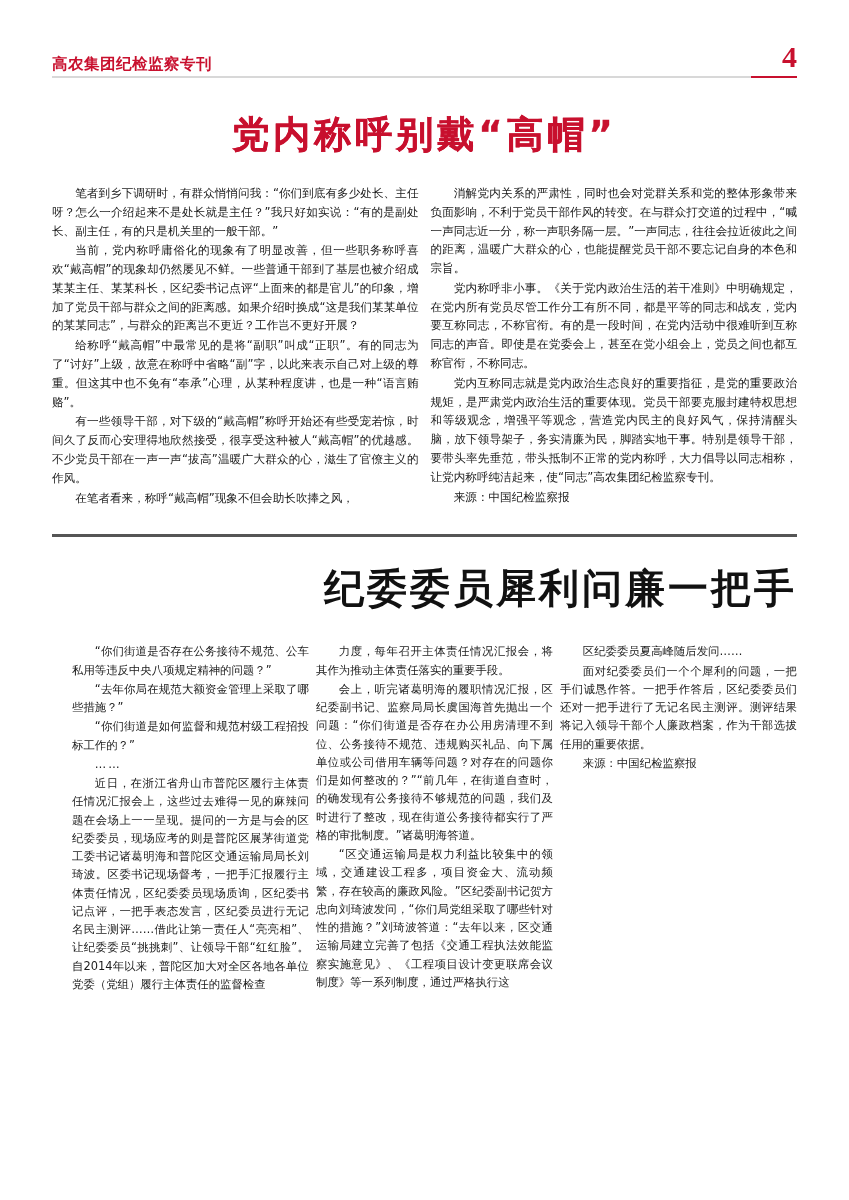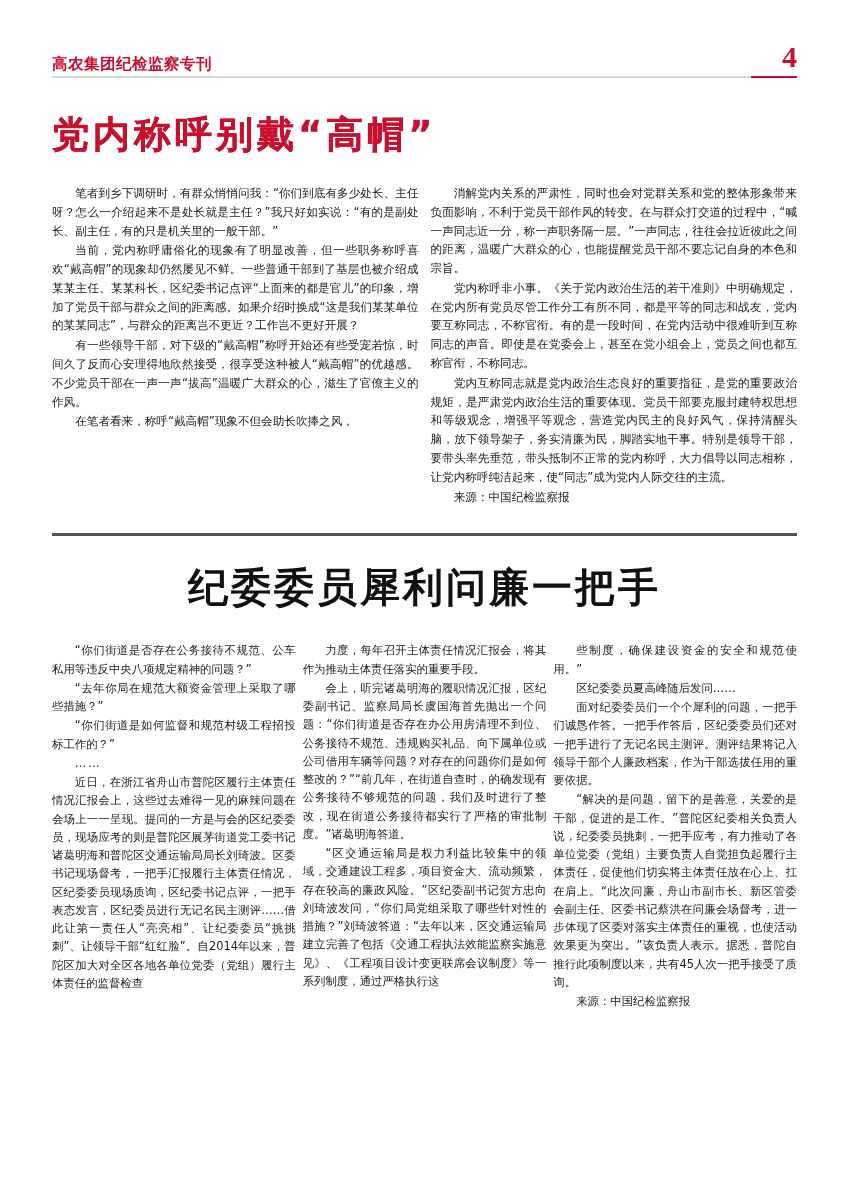--- a/index.html
+++ b/index.html
@@ -59,20 +59,21 @@
     position: absolute;
     right: 0;
     width: 46px;
     top: 30px;
     height: 2px;
     background: #c8102e;
   }
 
   
   .art-title-1 {
+    text-align: center;
     font-size: 37px;
     font-weight: bold;
     color: #c8102e;
     letter-spacing: 4px;
     margin: 18px 0 24px 0;
     font-family: "DejaVu Sans", "Liberation Sans", sans-serif;
     -webkit-text-stroke: 0.4px #c8102e;
   }
   .cols2 {
     display: flex;
@@ -96,30 +97,31 @@
   }
 
   .section-sep {
     margin: 26px 0 0 0;
     height: 3px;
     background: #555;
   }
 
   
   .art-title-2 {
-    text-align: center;
+    text-align: right;
     font-size: 40px;
     font-weight: bold;
     color: #111;
     letter-spacing: 3px;
     margin: 24px 0 26px 0;
   }
   .cols3 {
     display: flex;
     gap: 7px;
+    margin-left: 20px;
   }
   .col3 {
     flex: 1;
     font-size: 11.4px;
     line-height: 1.6;
     text-align: justify;
     text-justify: inter-ideograph;
   }
   .col3 p {
     margin: 0 0 1px 0;
@@ -141,27 +143,28 @@
     <div class="masthead-rule"></div>
     <div class="masthead-rule-red"></div>
   </div>
 
   <h1 class="art-title-1">党内称呼别戴“高帽”</h1>
 
   <div class="cols2">
     <div class="col">
       <p>笔者到乡下调研时，有群众悄悄问我：“你们到底有多少处长、主任呀？怎么一介绍起来不是处长就是主任？”我只好如实说：“有的是副处长、副主任，有的只是机关里的一般干部。”</p>
       <p>当前，党内称呼庸俗化的现象有了明显改善，但一些职务称呼喜欢“戴高帽”的现象却仍然屡见不鲜。一些普通干部到了基层也被介绍成某某主任、某某科长，区纪委书记点评“上面来的都是官儿”的印象，增加了党员干部与群众之间的距离感。如果介绍时换成“这是我们某某单位的某某同志”，与群众的距离岂不更近？工作岂不更好开展？</p>
+      <p>给称呼“戴高帽”中最常见的是将“副职”叫成“正职”。有的同志为了“讨好”上级，故意在称呼中省略“副”字，以此来表示自己对上级的尊重。但这其中也不免有“奉承”心理，从某种程度讲，也是一种“语言贿赂”。</p>
       <p>有一些领导干部，对下级的“戴高帽”称呼开始还有些受宠若惊，时间久了反而心安理得地欣然接受，很享受这种被人“戴高帽”的优越感。不少党员干部在一声一声“拔高”温暖广大群众的心，滋生了官僚主义的作风。</p>
       <p>在笔者看来，称呼“戴高帽”现象不但会助长吹捧之风，</p>
     </div>
     <div class="col">
       <p>消解党内关系的严肃性，同时也会对党群关系和党的整体形象带来负面影响，不利于党员干部作风的转变。在与群众打交道的过程中，“喊一声同志近一分，称一声职务隔一层。”一声同志，往往会拉近彼此之间的距离，温暖广大群众的心，也能提醒党员干部不要忘记自身的本色和宗旨。</p>
       <p>党内称呼非小事。《关于党内政治生活的若干准则》中明确规定，在党内所有党员尽管工作分工有所不同，都是平等的同志和战友，党内要互称同志，不称官衔。有的是一段时间，在党内活动中很难听到互称同志的声音。即使是在党委会上，甚至在党小组会上，党员之间也都互称官衔，不称同志。</p>
-      <p>党内互称同志就是党内政治生态良好的重要指征，是党的重要政治规矩，是严肃党内政治生活的重要体现。党员干部要克服封建特权思想和等级观念，增强平等观念，营造党内民主的良好风气，保持清醒头脑，放下领导架子，务实清廉为民，脚踏实地干事。特别是领导干部，要带头率先垂范，带头抵制不正常的党内称呼，大力倡导以同志相称，让党内称呼纯洁起来，使“同志”成为党内人际交往的主流。</p>
+      <p>党内互称同志就是党内政治生态良好的重要指征，是党的重要政治规矩，是严肃党内政治生活的重要体现。党员干部要克服封建特权思想和等级观念，增强平等观念，营造党内民主的良好风气，保持清醒头脑，放下领导架子，务实清廉为民，脚踏实地干事。特别是领导干部，要带头率先垂范，带头抵制不正常的党内称呼，大力倡导以同志相称，让党内称呼纯洁起来，使“同志”高农集团纪检监察专刊。</p>
       <p class="source">来源：中国纪检监察报</p>
     </div>
   </div>
 
   <div class="section-sep"></div>
 
   <h1 class="art-title-2">纪委委员犀利问廉一把手</h1>
 
   <div class="cols3">
     <div class="col3">
@@ -170,21 +173,19 @@
       <p>“你们街道是如何监督和规范村级工程招投标工作的？”</p>
       <p class="dots">……</p>
       <p>近日，在浙江省舟山市普陀区履行主体责任情况汇报会上，这些过去难得一见的麻辣问题在会场上一一呈现。提问的一方是与会的区纪委委员，现场应考的则是普陀区展茅街道党工委书记诸葛明海和普陀区交通运输局局长刘琦波。区委书记现场督考，一把手汇报履行主体责任情况，区纪委委员现场质询，区纪委书记点评，一把手表态发言，区纪委员进行无记名民主测评……借此让第一责任人“亮亮相”、让纪委委员“挑挑刺”、让领导干部“红红脸”。自2014年以来，普陀区加大对全区各地各单位党委（党组）履行主体责任的监督检查</p>
     </div>
     <div class="col3">
       <p>力度，每年召开主体责任情况汇报会，将其作为推动主体责任落实的重要手段。</p>
       <p>会上，听完诸葛明海的履职情况汇报，区纪委副书记、监察局局长虞国海首先抛出一个问题：“你们街道是否存在办公用房清理不到位、公务接待不规范、违规购买礼品、向下属单位或公司借用车辆等问题？对存在的问题你们是如何整改的？”“前几年，在街道自查时，的确发现有公务接待不够规范的问题，我们及时进行了整改，现在街道公务接待都实行了严格的审批制度。”诸葛明海答道。</p>
       <p>“区交通运输局是权力利益比较集中的领域，交通建设工程多，项目资金大、流动频繁，存在较高的廉政风险。”区纪委副书记贺方忠向刘琦波发问，“你们局党组采取了哪些针对性的措施？”刘琦波答道：“去年以来，区交通运输局建立完善了包括《交通工程执法效能监察实施意见》、《工程项目设计变更联席会议制度》等一系列制度，通过严格执行这</p>
     </div>
     <div class="col3">
-      <p>些制度，确保建设资金的安全和规范使用。”</p>
       <p>区纪委委员夏高峰随后发问……</p>
       <p>面对纪委委员们一个个犀利的问题，一把手们诚恳作答。一把手作答后，区纪委委员们还对一把手进行了无记名民主测评。测评结果将记入领导干部个人廉政档案，作为干部选拔任用的重要依据。</p>
-      <p>“解决的是问题，留下的是善意，关爱的是干部，促进的是工作。”普陀区纪委相关负责人说，纪委委员挑刺，一把手应考，有力推动了各单位党委（党组）主要负责人自觉担负起履行主体责任，促使他们切实将主体责任放在心上、扛在肩上。“此次问廉，舟山市副市长、新区管委会副主任、区委书记蔡洪在问廉会场督考，进一步体现了区委对落实主体责任的重视，也使活动效果更为突出。”该负责人表示。据悉，普陀自推行此项制度以来，共有45人次一把手接受了质询。</p>
       <p class="source">来源：中国纪检监察报</p>
     </div>
   </div>
 
 </div>
 
 </body></html>

